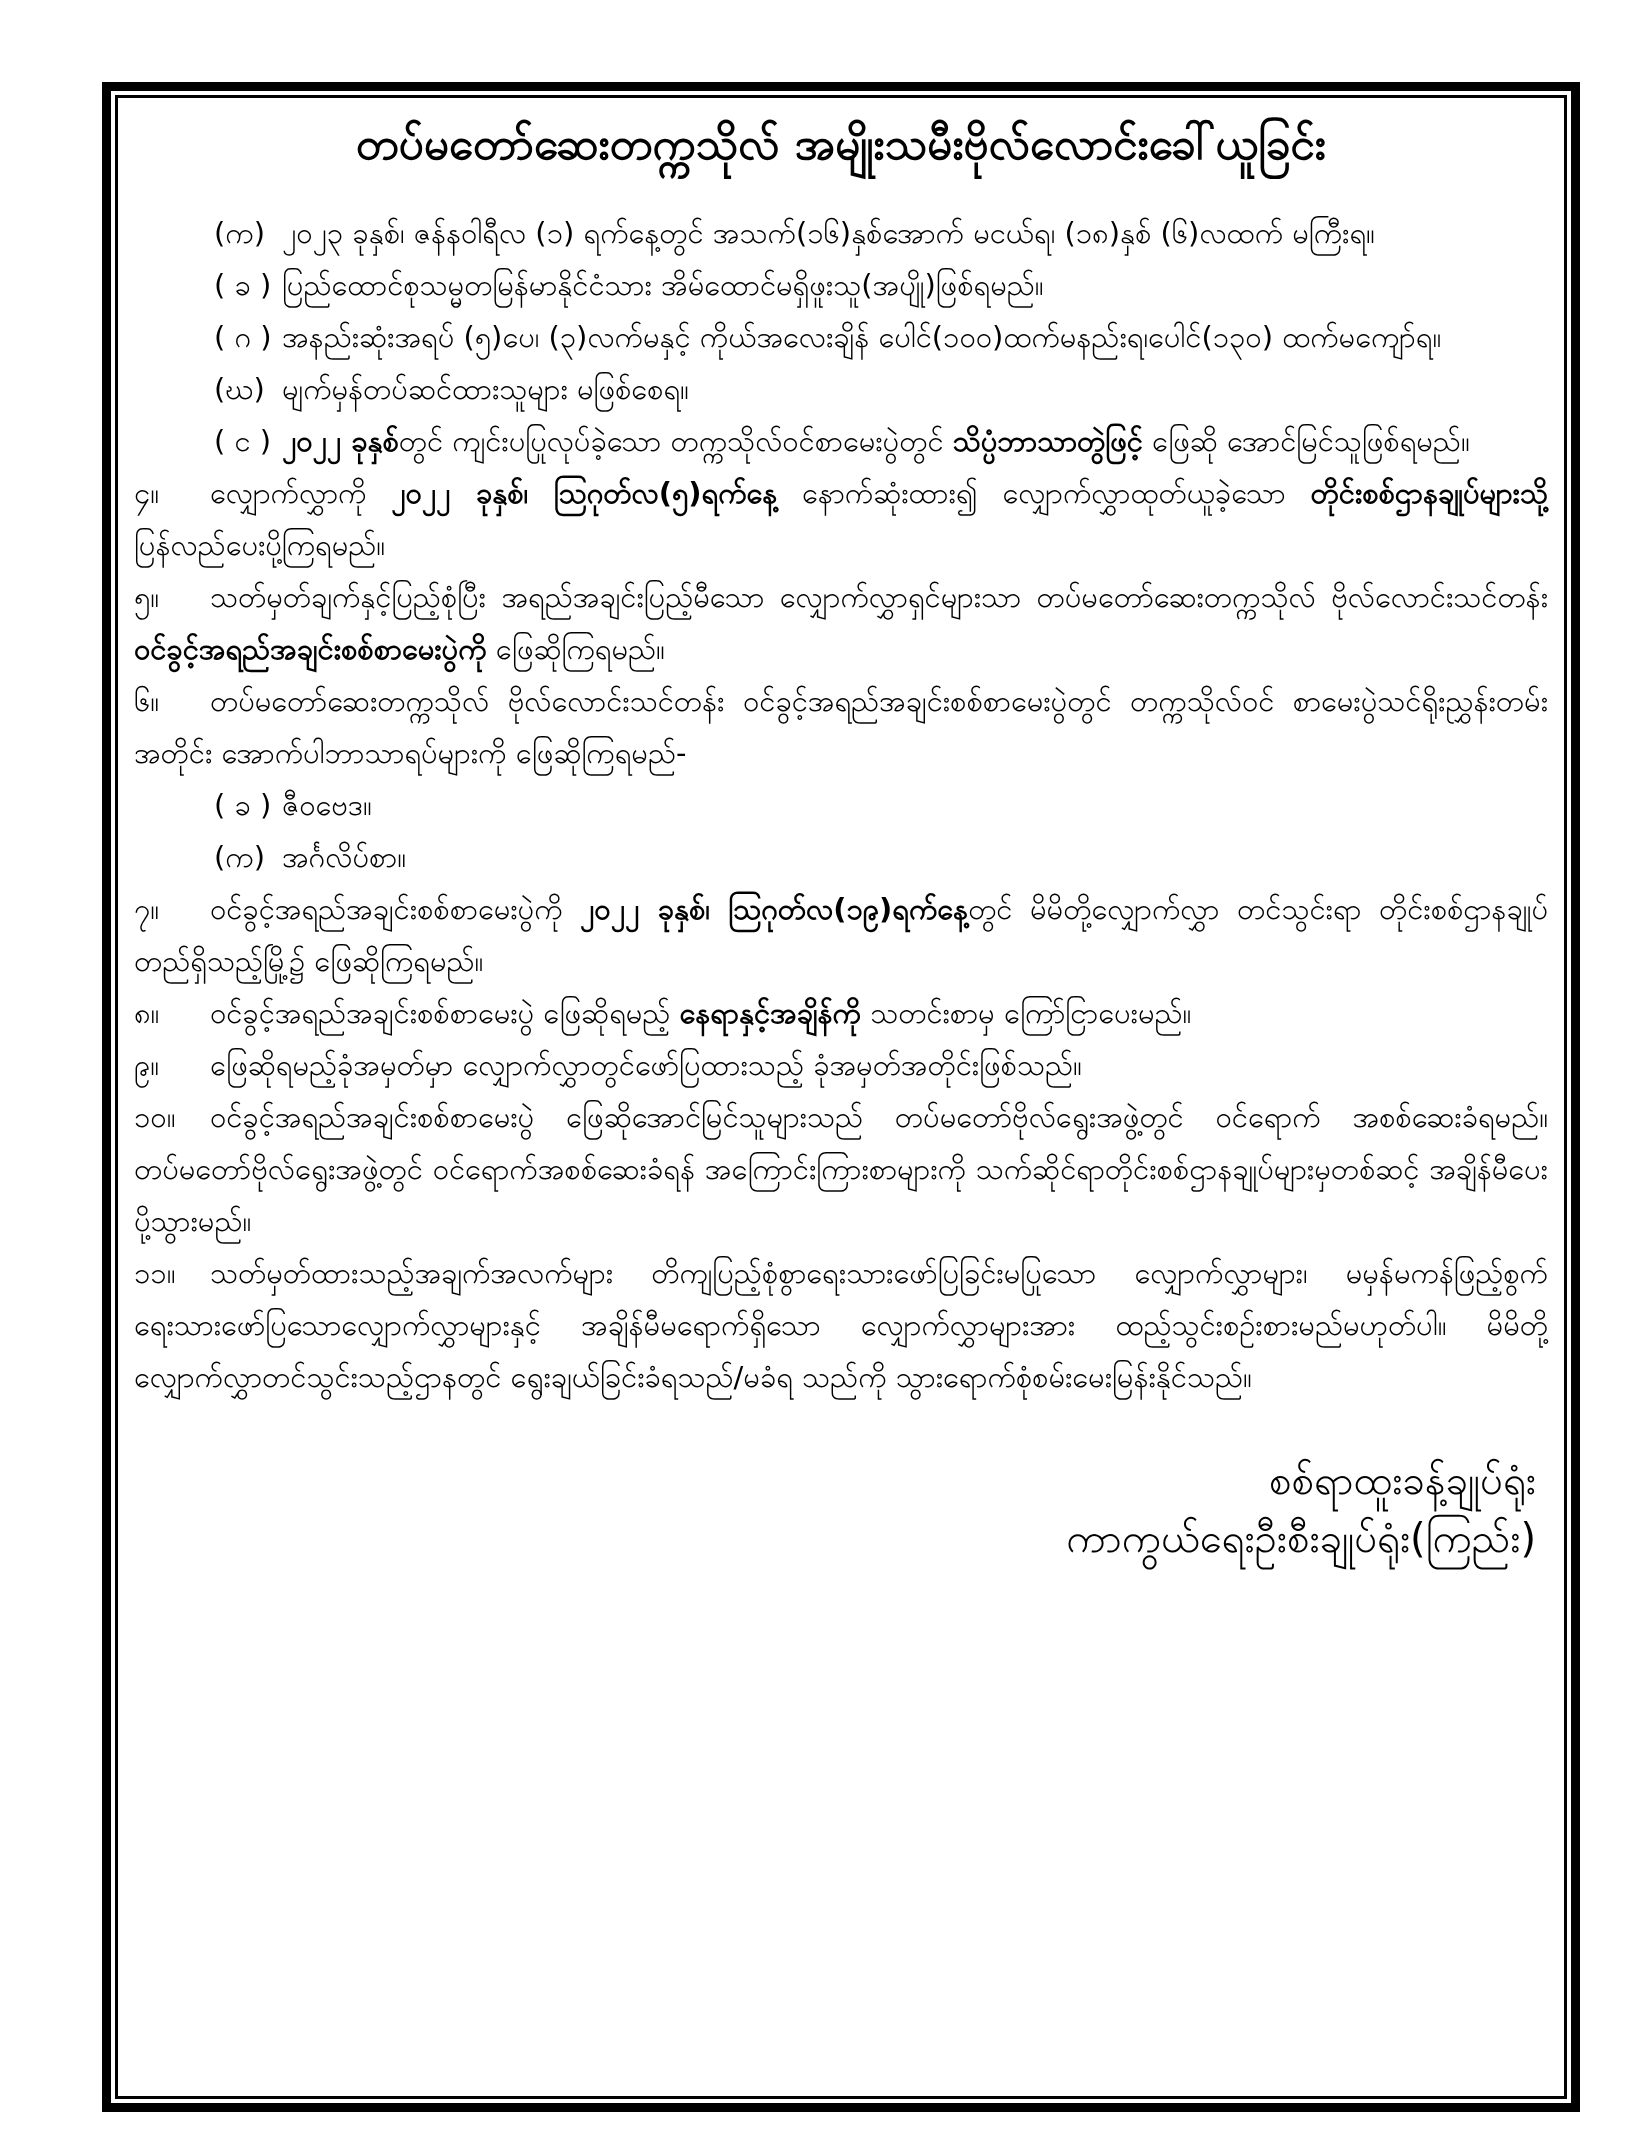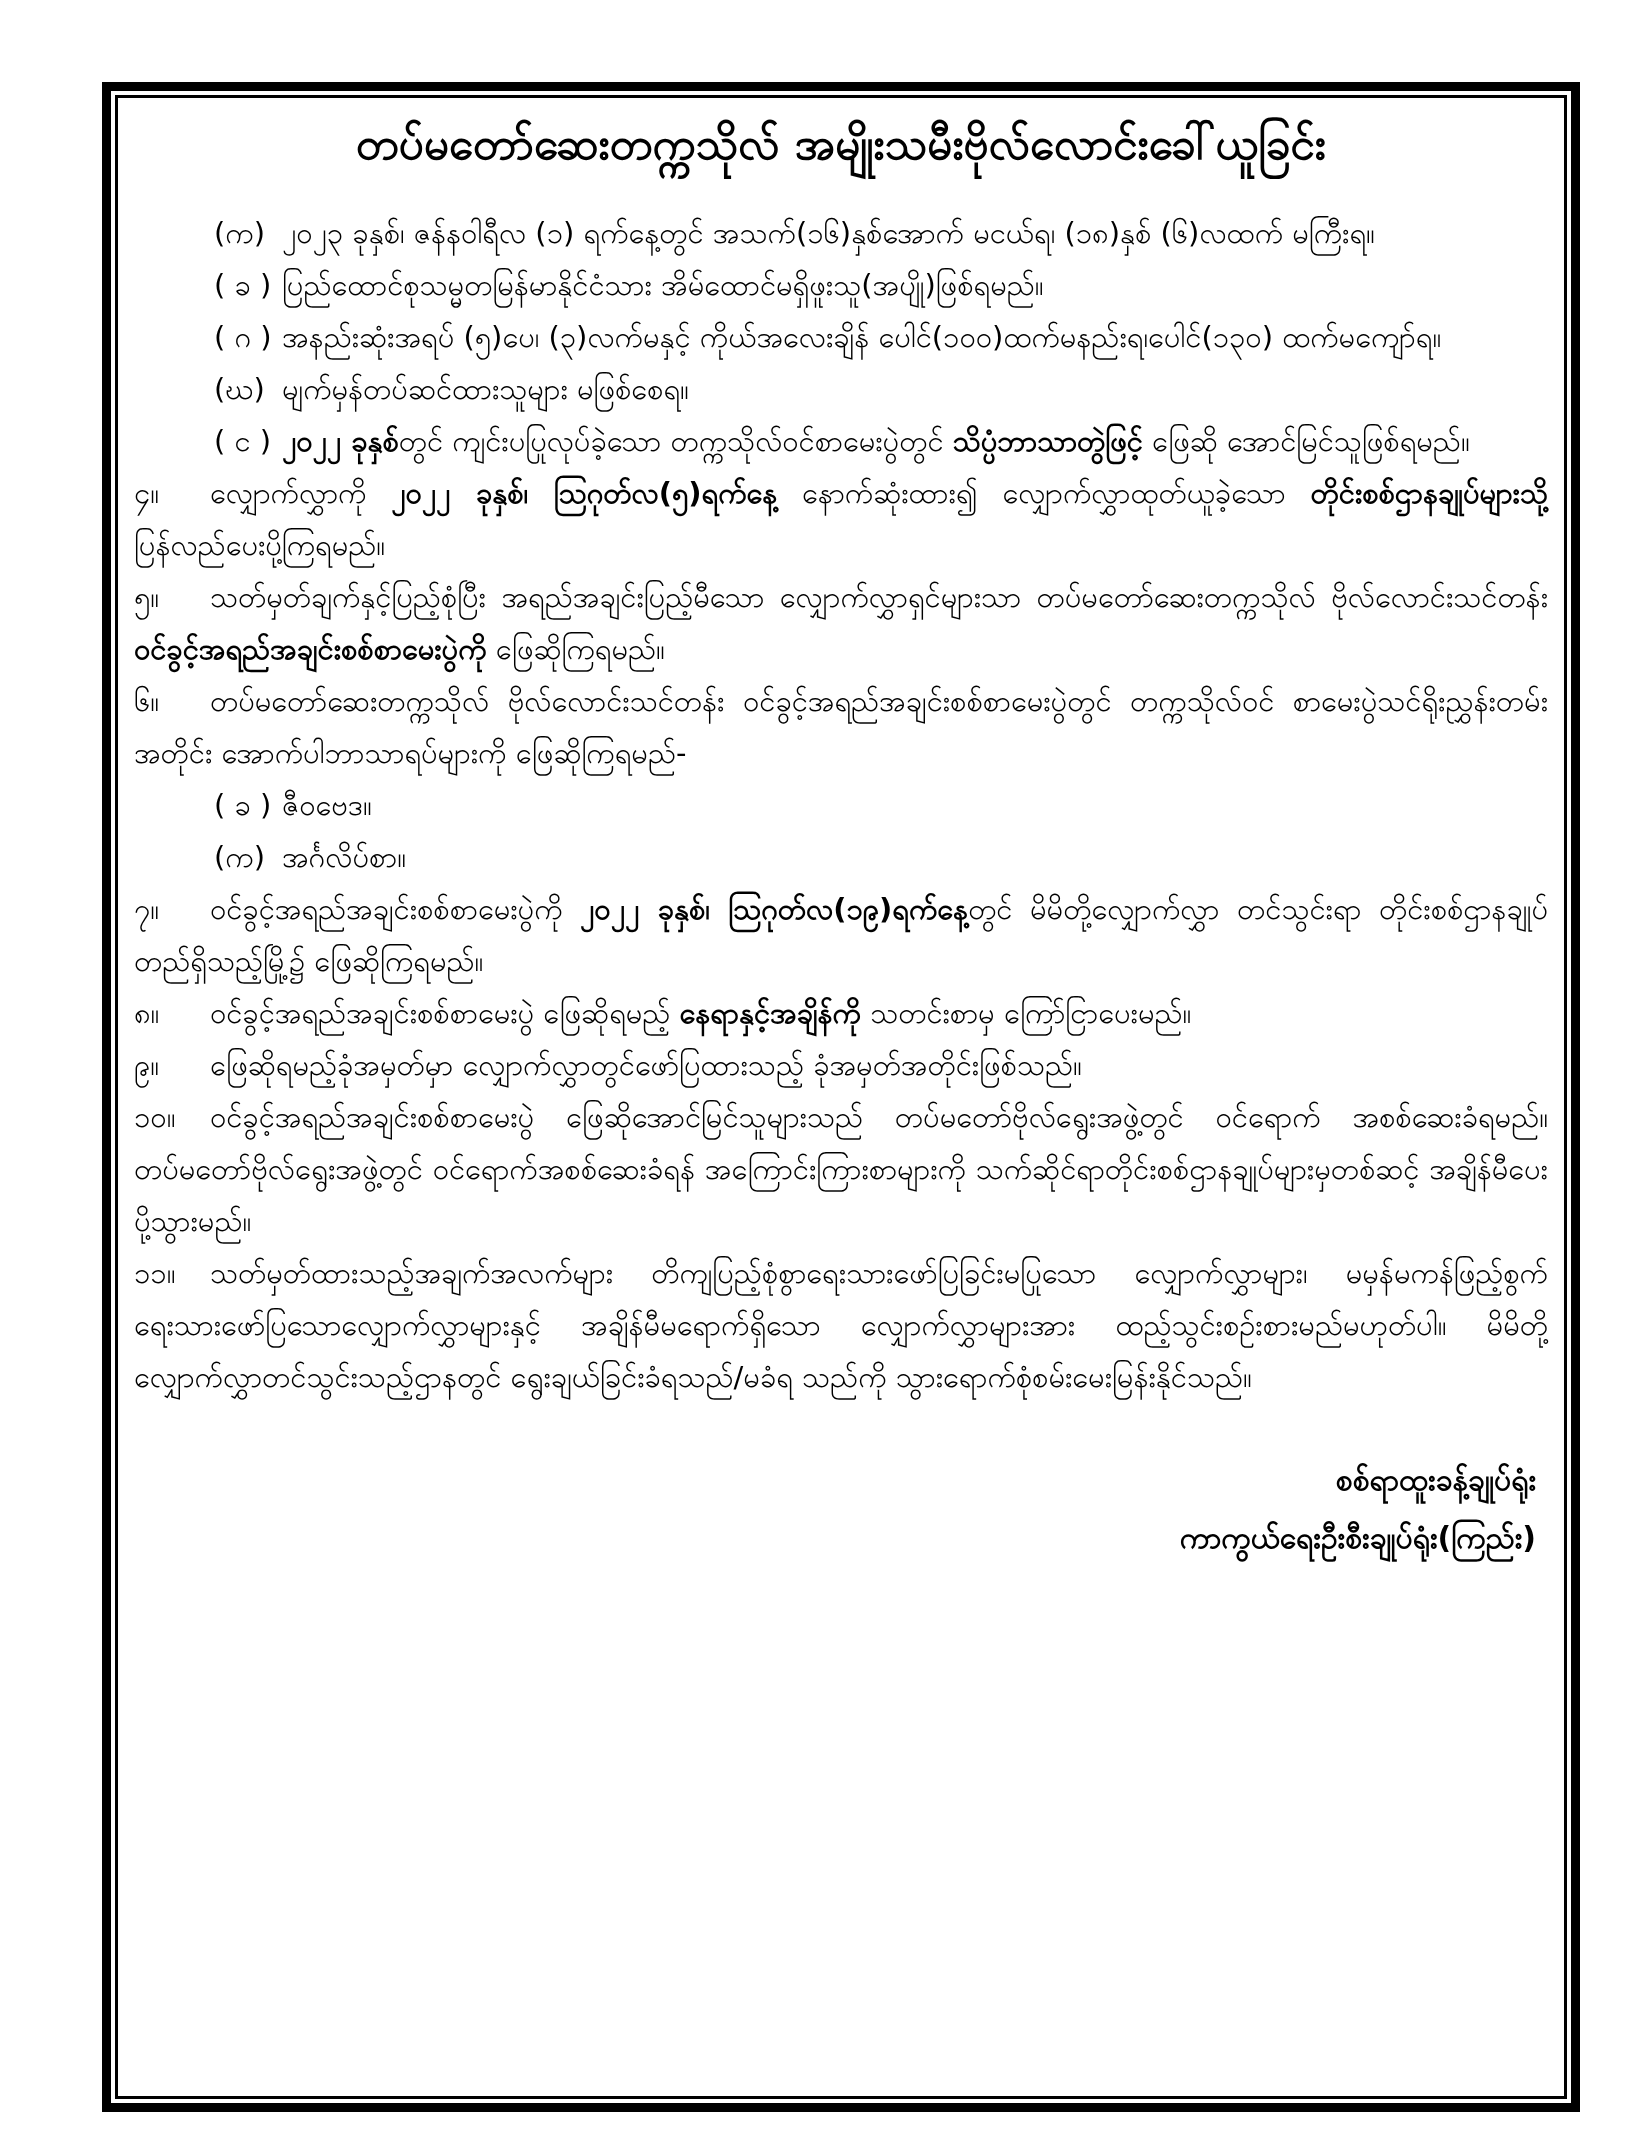--- a/index.html
+++ b/index.html
@@ -22,22 +22,22 @@
     text-align: center; font-weight: bold; font-size: 44px;
     line-height: 1.35; margin: 4px 0 34px 0;
   }
   .body-text { font-size: 29px; line-height: 52px; }
   .para { text-align: justify; }
   .para .num { display: inline-block; width: 76px; }
   .sub { text-align: justify; padding-left: 110px; text-indent: -30px; }
   .sub .label { display: inline-block; width: 68px; text-indent: 0; }
   b { font-weight: bold; }
   .signature {
-    margin-top: 48px; text-align: right; font-weight: bold;
-    padding-right: 12px; font-size: 30px; line-height: 58px;
+    margin-top: 48px; text-align: right; font-weight: normal;
+    padding-right: 12px; font-size: 40px; line-height: 58px;
   }
 </style>
 </head>
 <body>
 
 <div class="page">
   <div class="frame">
     <div class="frame-inner">
       <h1 class="title">တပ်မတော်ဆေးတက္ကသိုလ် အမျိုးသမီးဗိုလ်လောင်းခေါ်ယူခြင်း</h1>
       <div class="body-text" id="paragraphs">

